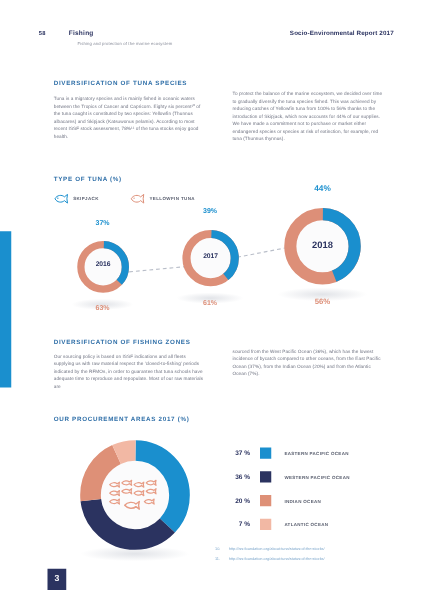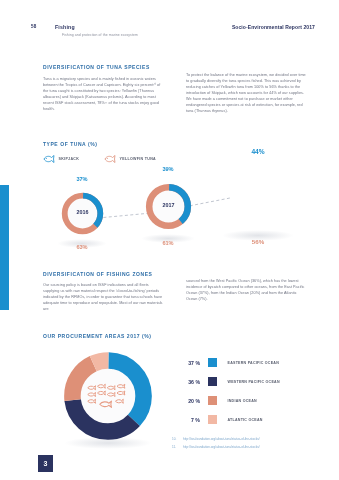--- a/index.html
+++ b/index.html
@@ -286,20 +286,28 @@
       <circle cx="21" cy="21" r="15.9" fill="#fbfbfc"></circle>
       <circle cx="21" cy="21" r="15.9" fill="transparent" stroke="#dd8f78" stroke-width="5.4"></circle>
       <circle cx="21" cy="21" r="15.9" fill="transparent" stroke="#1a8fce" stroke-width="5.4" stroke-dasharray="39 61" stroke-dashoffset="25"></circle>
     </svg>
     <div class="donut-label" style="top:21px;">2017</div>
   </div>
   <div class="pct blue" style="left:148px; top:166px;">39%</div>
   <div class="pct salmon" style="left:148px; top:240px;">61%</div>
 
   <div class="shadow-ell" style="left:222px; top:230px; width:72px; height:11px;"></div>
+  <div class="donut-wrap" style="left:224px; top:163px; width:68px; height:68px;">
+    <svg class="ring" width="68" height="68" viewBox="0 0 42 42">
+      <circle cx="21" cy="21" r="15.9" fill="#fbfbfc"></circle>
+      <circle cx="21" cy="21" r="15.9" fill="transparent" stroke="#dd8f78" stroke-width="6"></circle>
+      <circle cx="21" cy="21" r="15.9" fill="transparent" stroke="#1a8fce" stroke-width="6" stroke-dasharray="44 56" stroke-dashoffset="25"></circle>
+    </svg>
+    <div class="donut-label" style="top:28px; font-size:7.5px;">2018</div>
+  </div>
   <div class="pct blue" style="left:238px; top:148px; font-size:6.6px;">44%</div>
   <div class="pct salmon" style="left:238px; top:238px; font-size:6.2px;">56%</div>
 
   <div class="sec-head" style="left:43px; top:271px;">DIVERSIFICATION OF FISHING ZONES</div>
 
   <div class="body-col" style="left:43px; top:282px; width:122px;">Our sourcing policy is based on ISSF indications and all fleets supplying us with raw material respect the 'closed-to-fishing' periods indicated by the RFMOs, in order to guarantee that tuna schools have adequate time to reproduce and repopulate. Most of our raw materials are</div>
 
   <div class="body-col" style="left:186px; top:278px; width:123px;">sourced from the West Pacific Ocean (36%), which has the lowest incidence of bycatch compared to other oceans, from the East Pacific Ocean (37%), from the Indian Ocean (20%) and from the Atlantic Ocean (7%).</div>
 
   <div class="sec-head" style="left:43px; top:333px;">OUR PROCUREMENT AREAS 2017 (%)</div>

